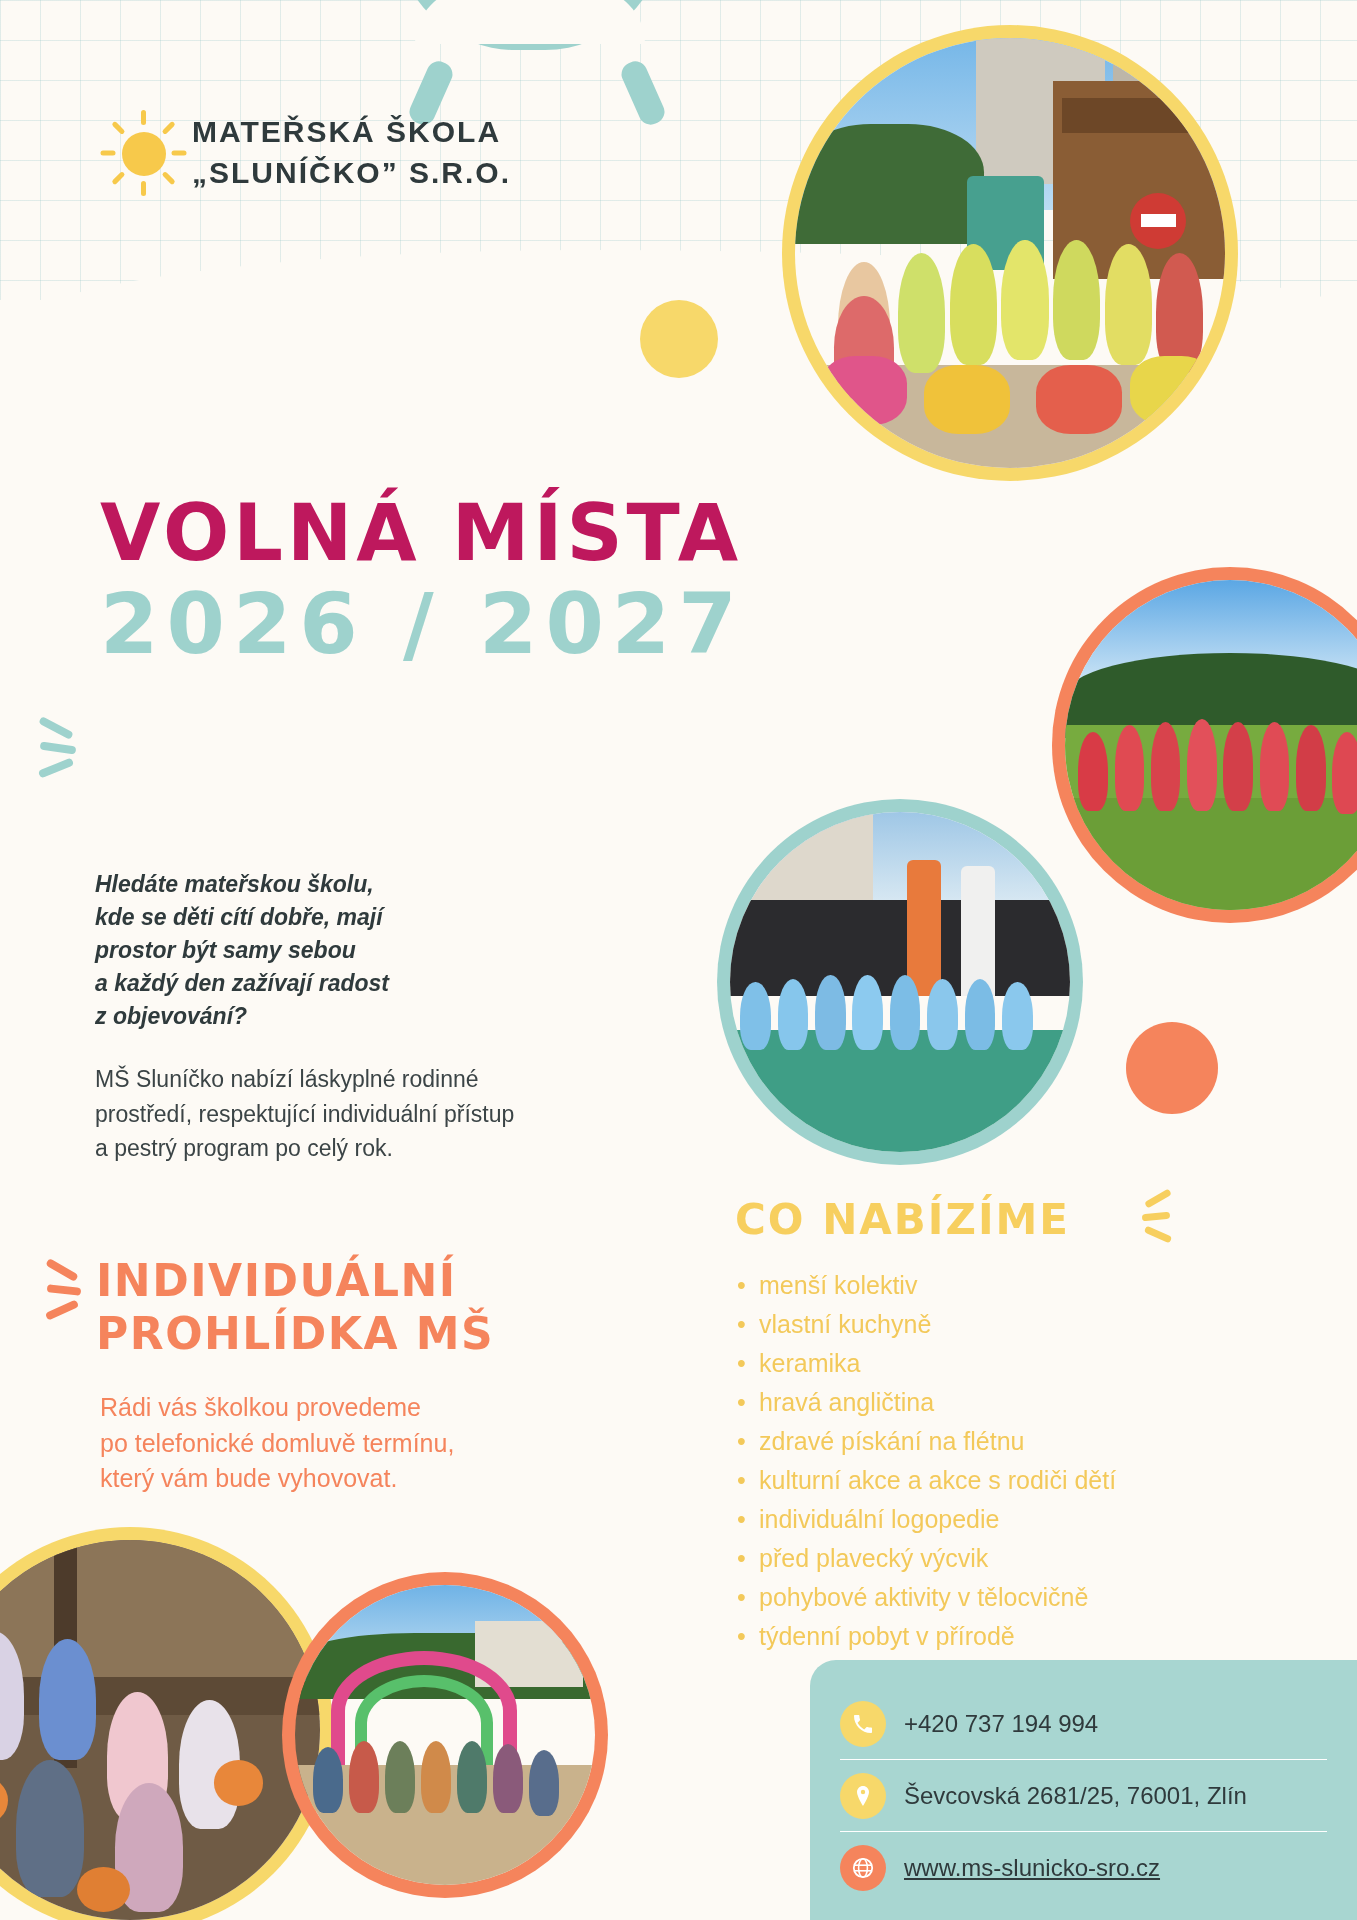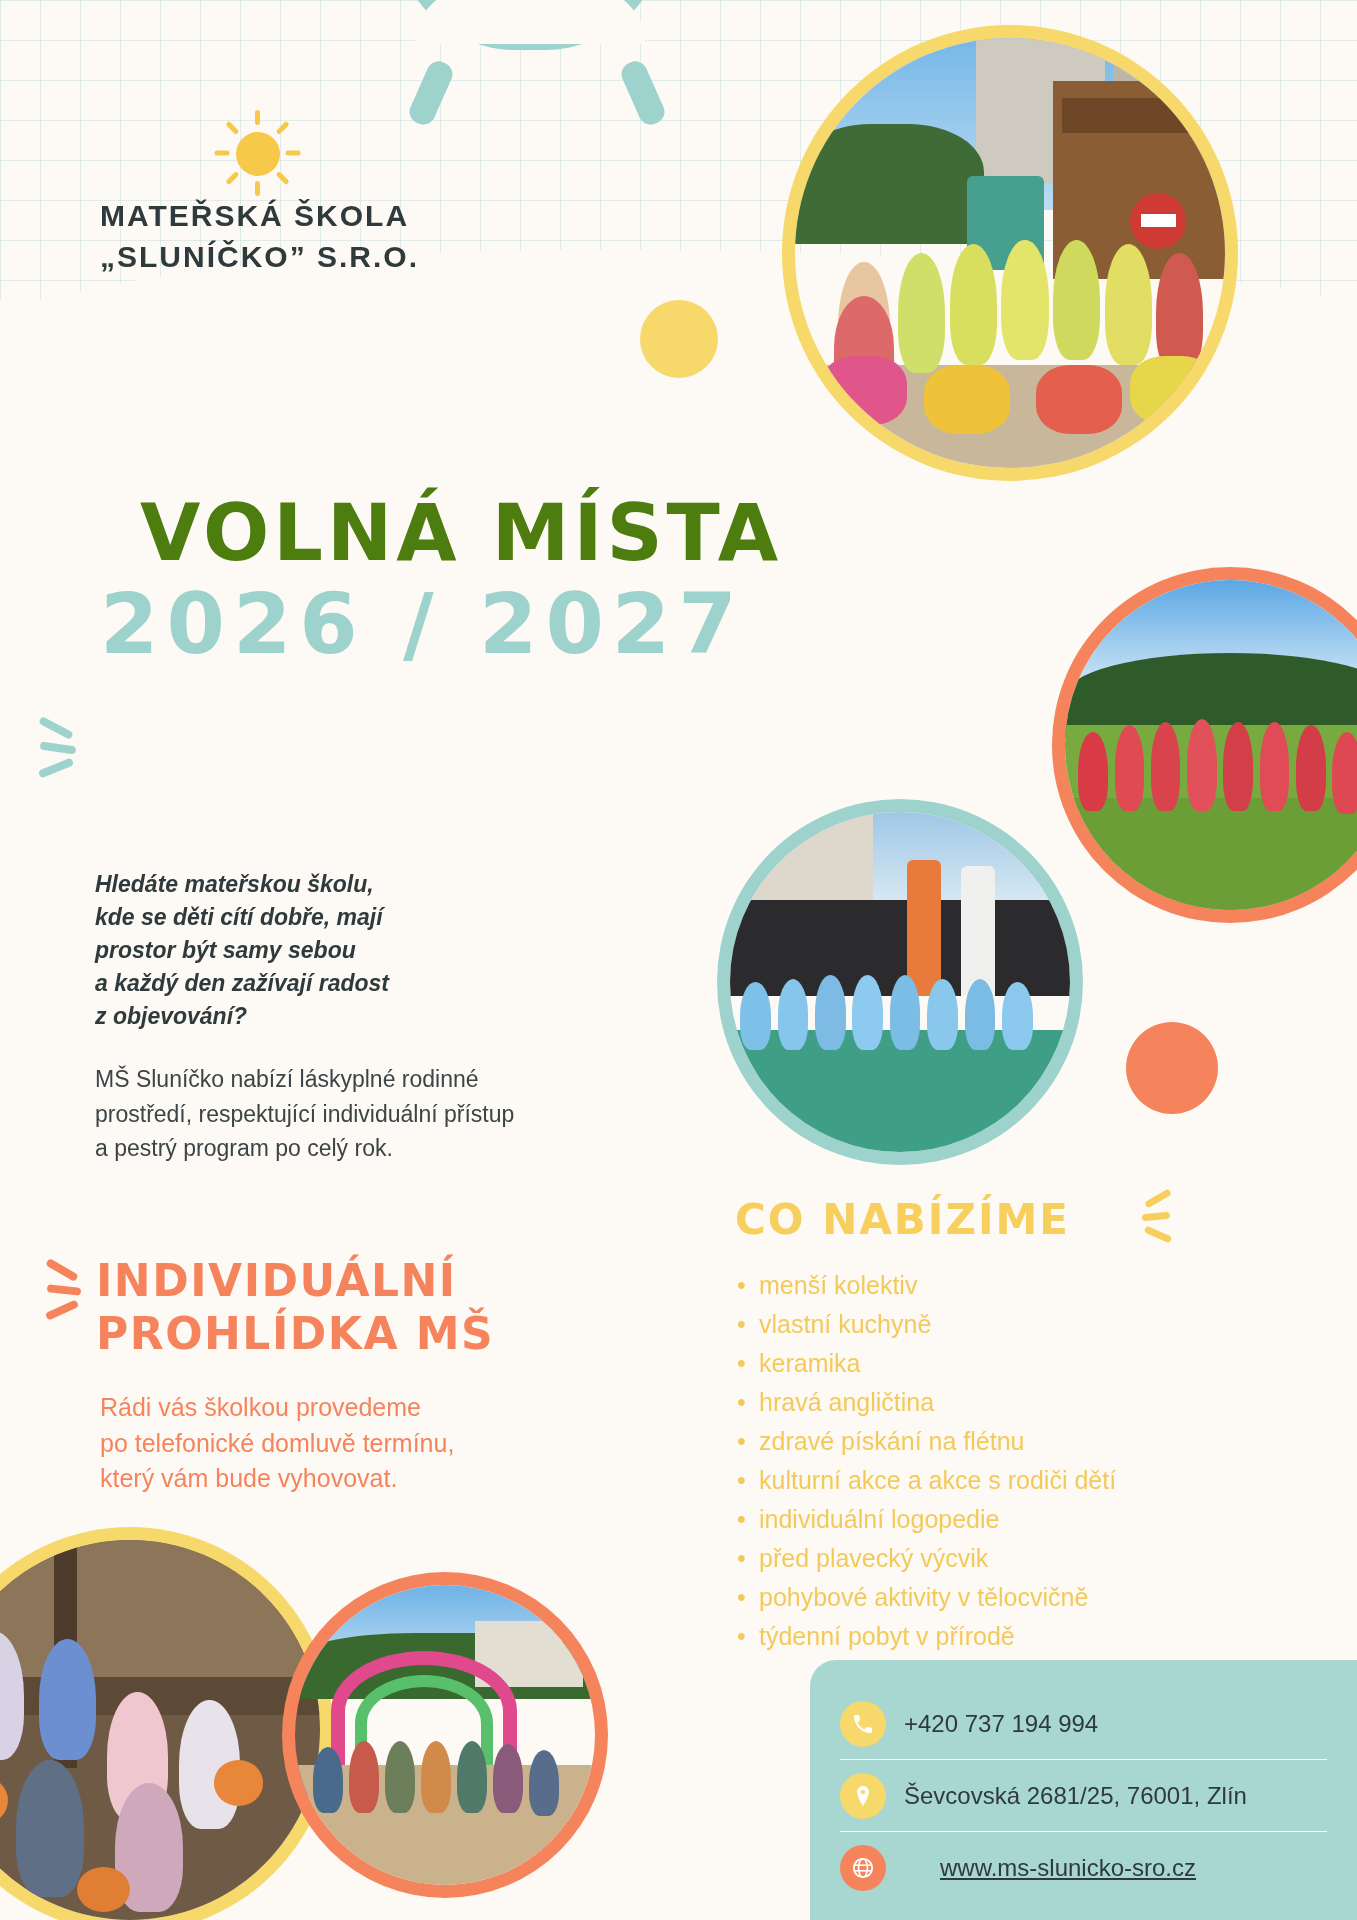--- a/index.html
+++ b/index.html
@@ -76,21 +76,20 @@
     background: #f5845c;
     border-radius: 50%;
   }
 
   
   .logo {
     position: absolute;
     left: 100px; top: 110px;
     display: flex;
     align-items: center;
-    flex-direction: column;
   }
   .sun-mark {
     position: relative;
     width: 86px; height: 86px;
     margin-right: 6px;
   }
   .sun-core {
     position: absolute;
     left: 22px; top: 22px;
     width: 44px; height: 44px;
@@ -146,21 +145,21 @@
     width: 1000px;
   }
   .hl-line {
     font-family: "DejaVu Sans", sans-serif;
     font-weight: bold;
     font-size: 78px;
     letter-spacing: 4px;
     line-height: 1.12;
     text-transform: uppercase;
   }
-  .hl-1 { color: #4d7c0f; margin-left: 40px; }
+  .hl-1 { color: #be185d; }
   .hl-2 { color: #f7cf5f; }
   .hl-3 { color: #9ed2cd; font-size: 84px; letter-spacing: 8px; }
 
   .burst {
     position: absolute;
     left: 38px; top: 718px;
     width: 62px; height: 62px;
   }
   .burst span {
     position: absolute;
@@ -285,21 +284,21 @@
     background: #a8d6d1;
     border-radius: 26px 0 0 0;
     padding: 28px 30px 0 30px;
   }
   .crow {
     display: flex;
     align-items: center;
     height: 72px;
     border-bottom: 1.5px solid #ffffff;
   }
-  .crow:last-child { border-bottom: none; gap: 36px; }
+  .crow:last-child { border-bottom: none; }
   .cicon {
     width: 46px; height: 46px;
     border-radius: 50%;
     background: #f7d86a;
     display: flex;
     align-items: center;
     justify-content: center;
     margin-right: 18px;
     flex: 0 0 auto;
   }

